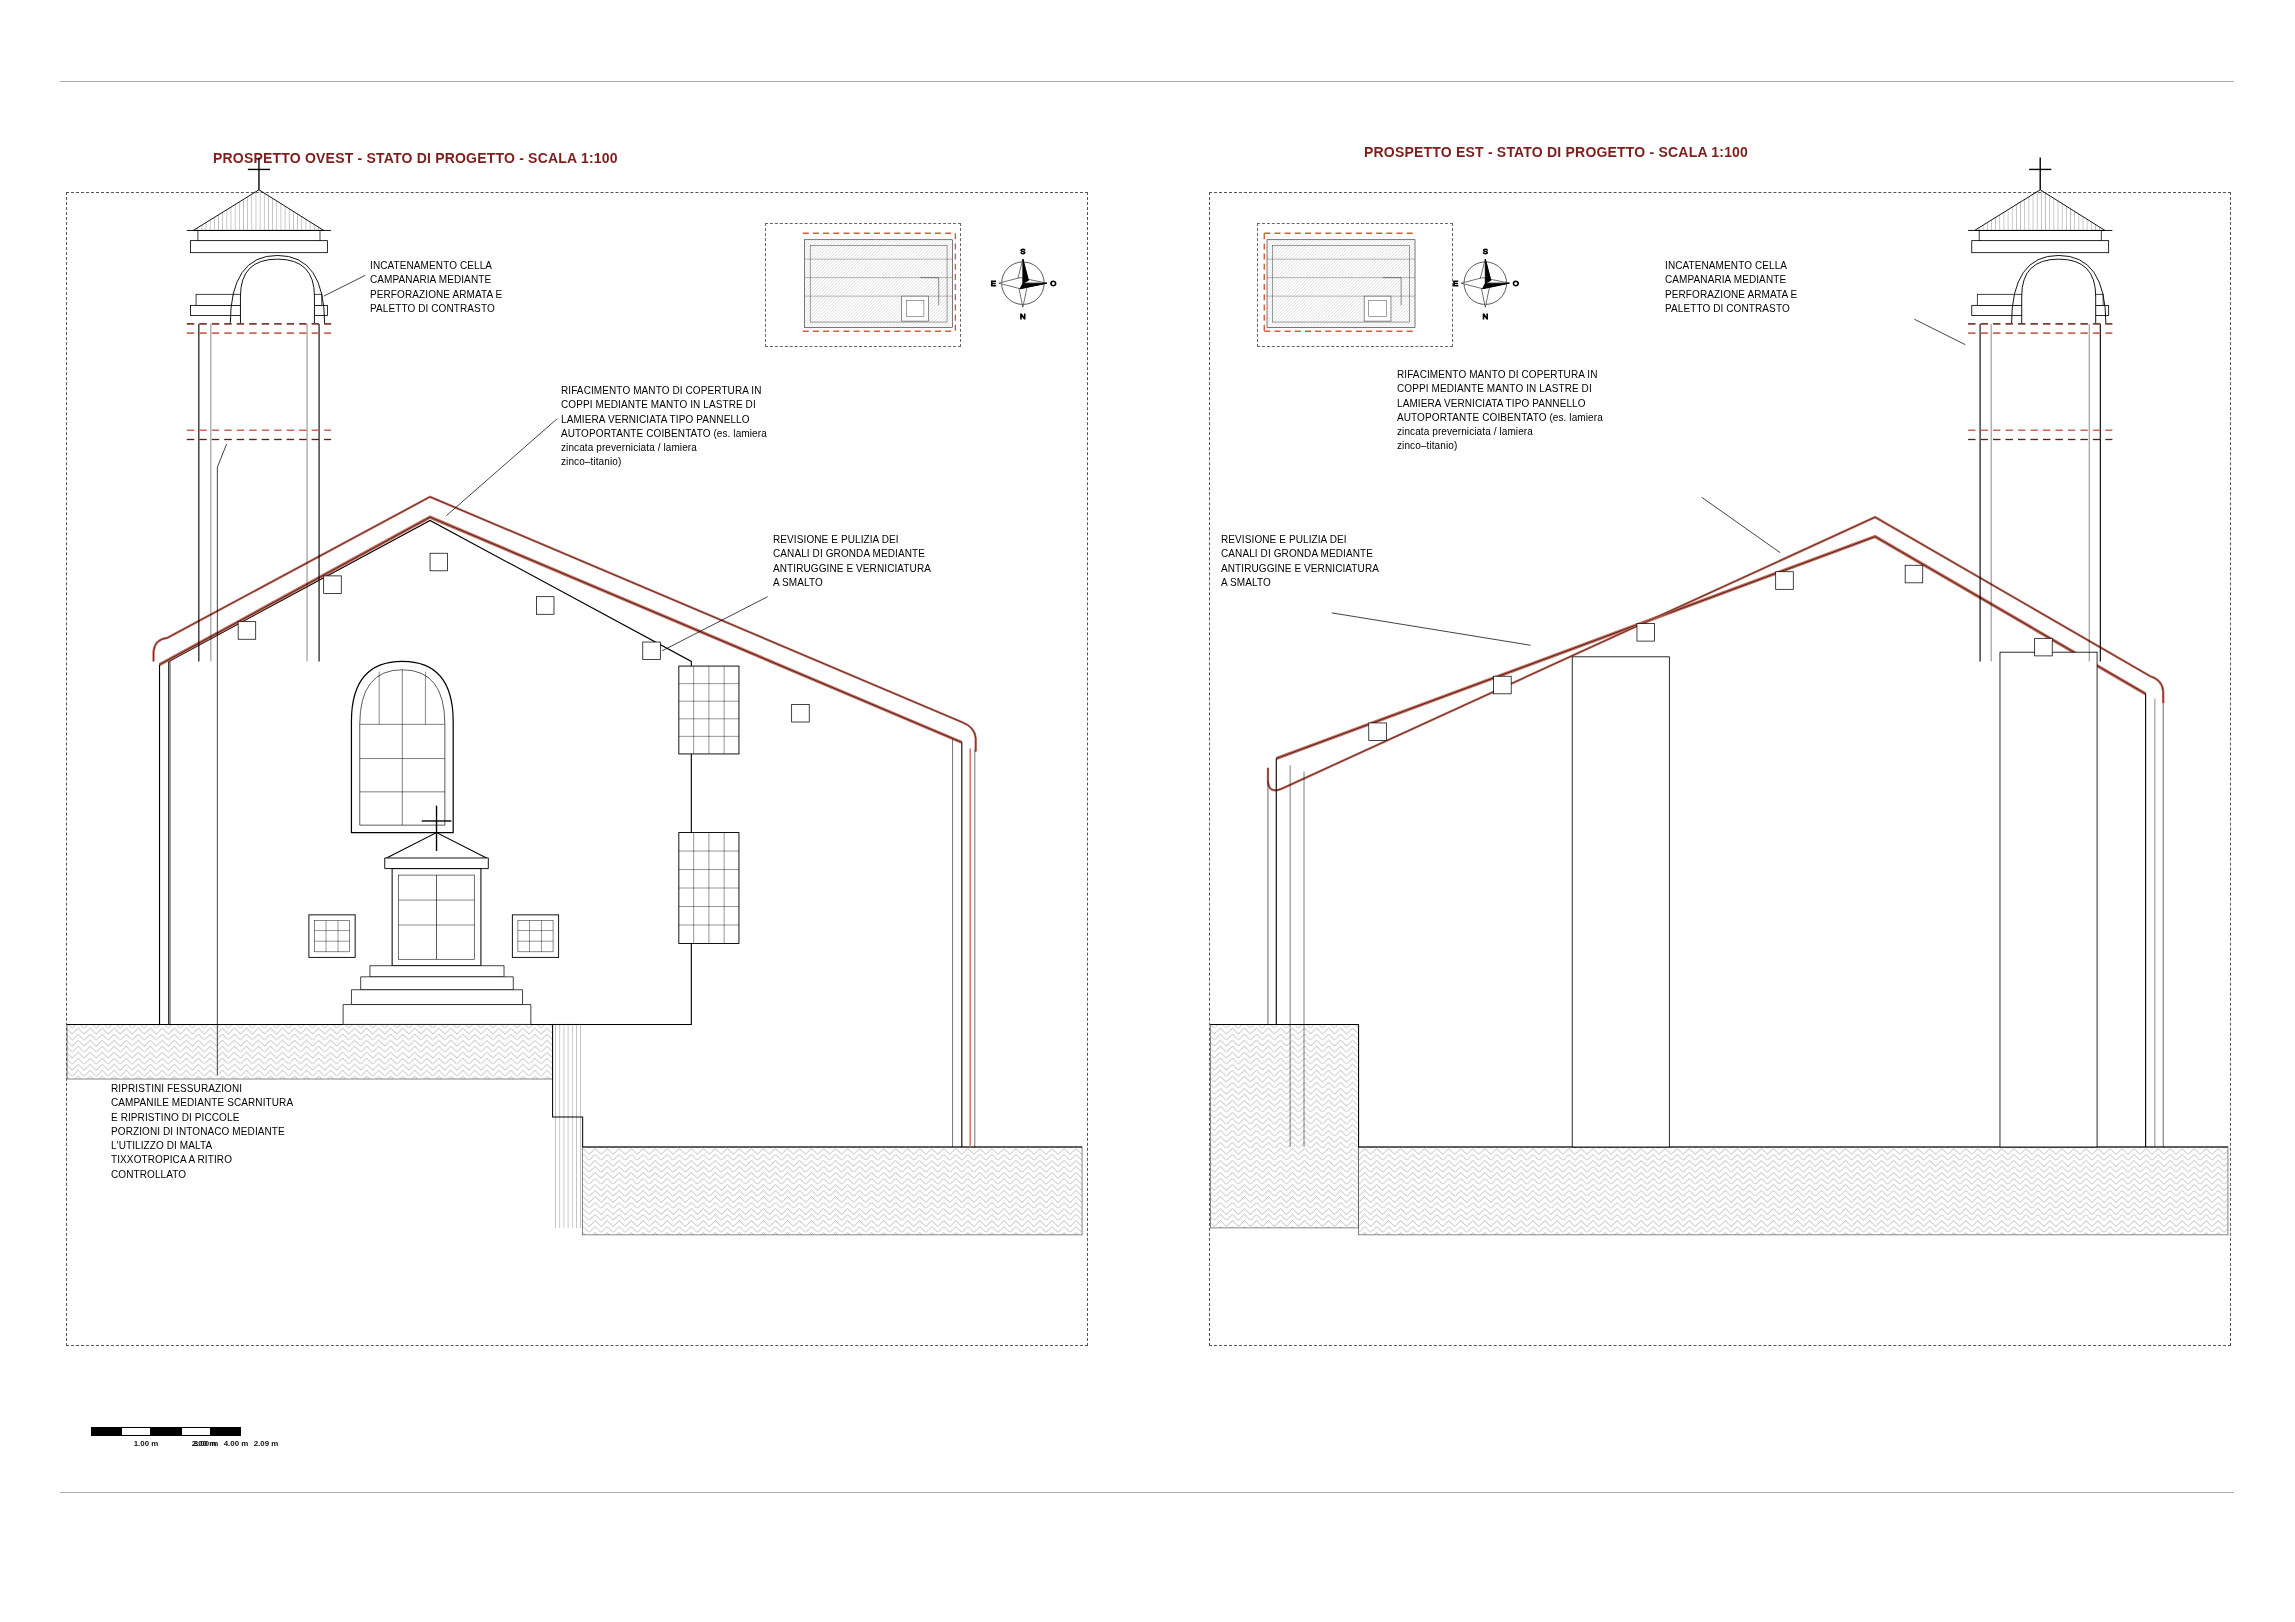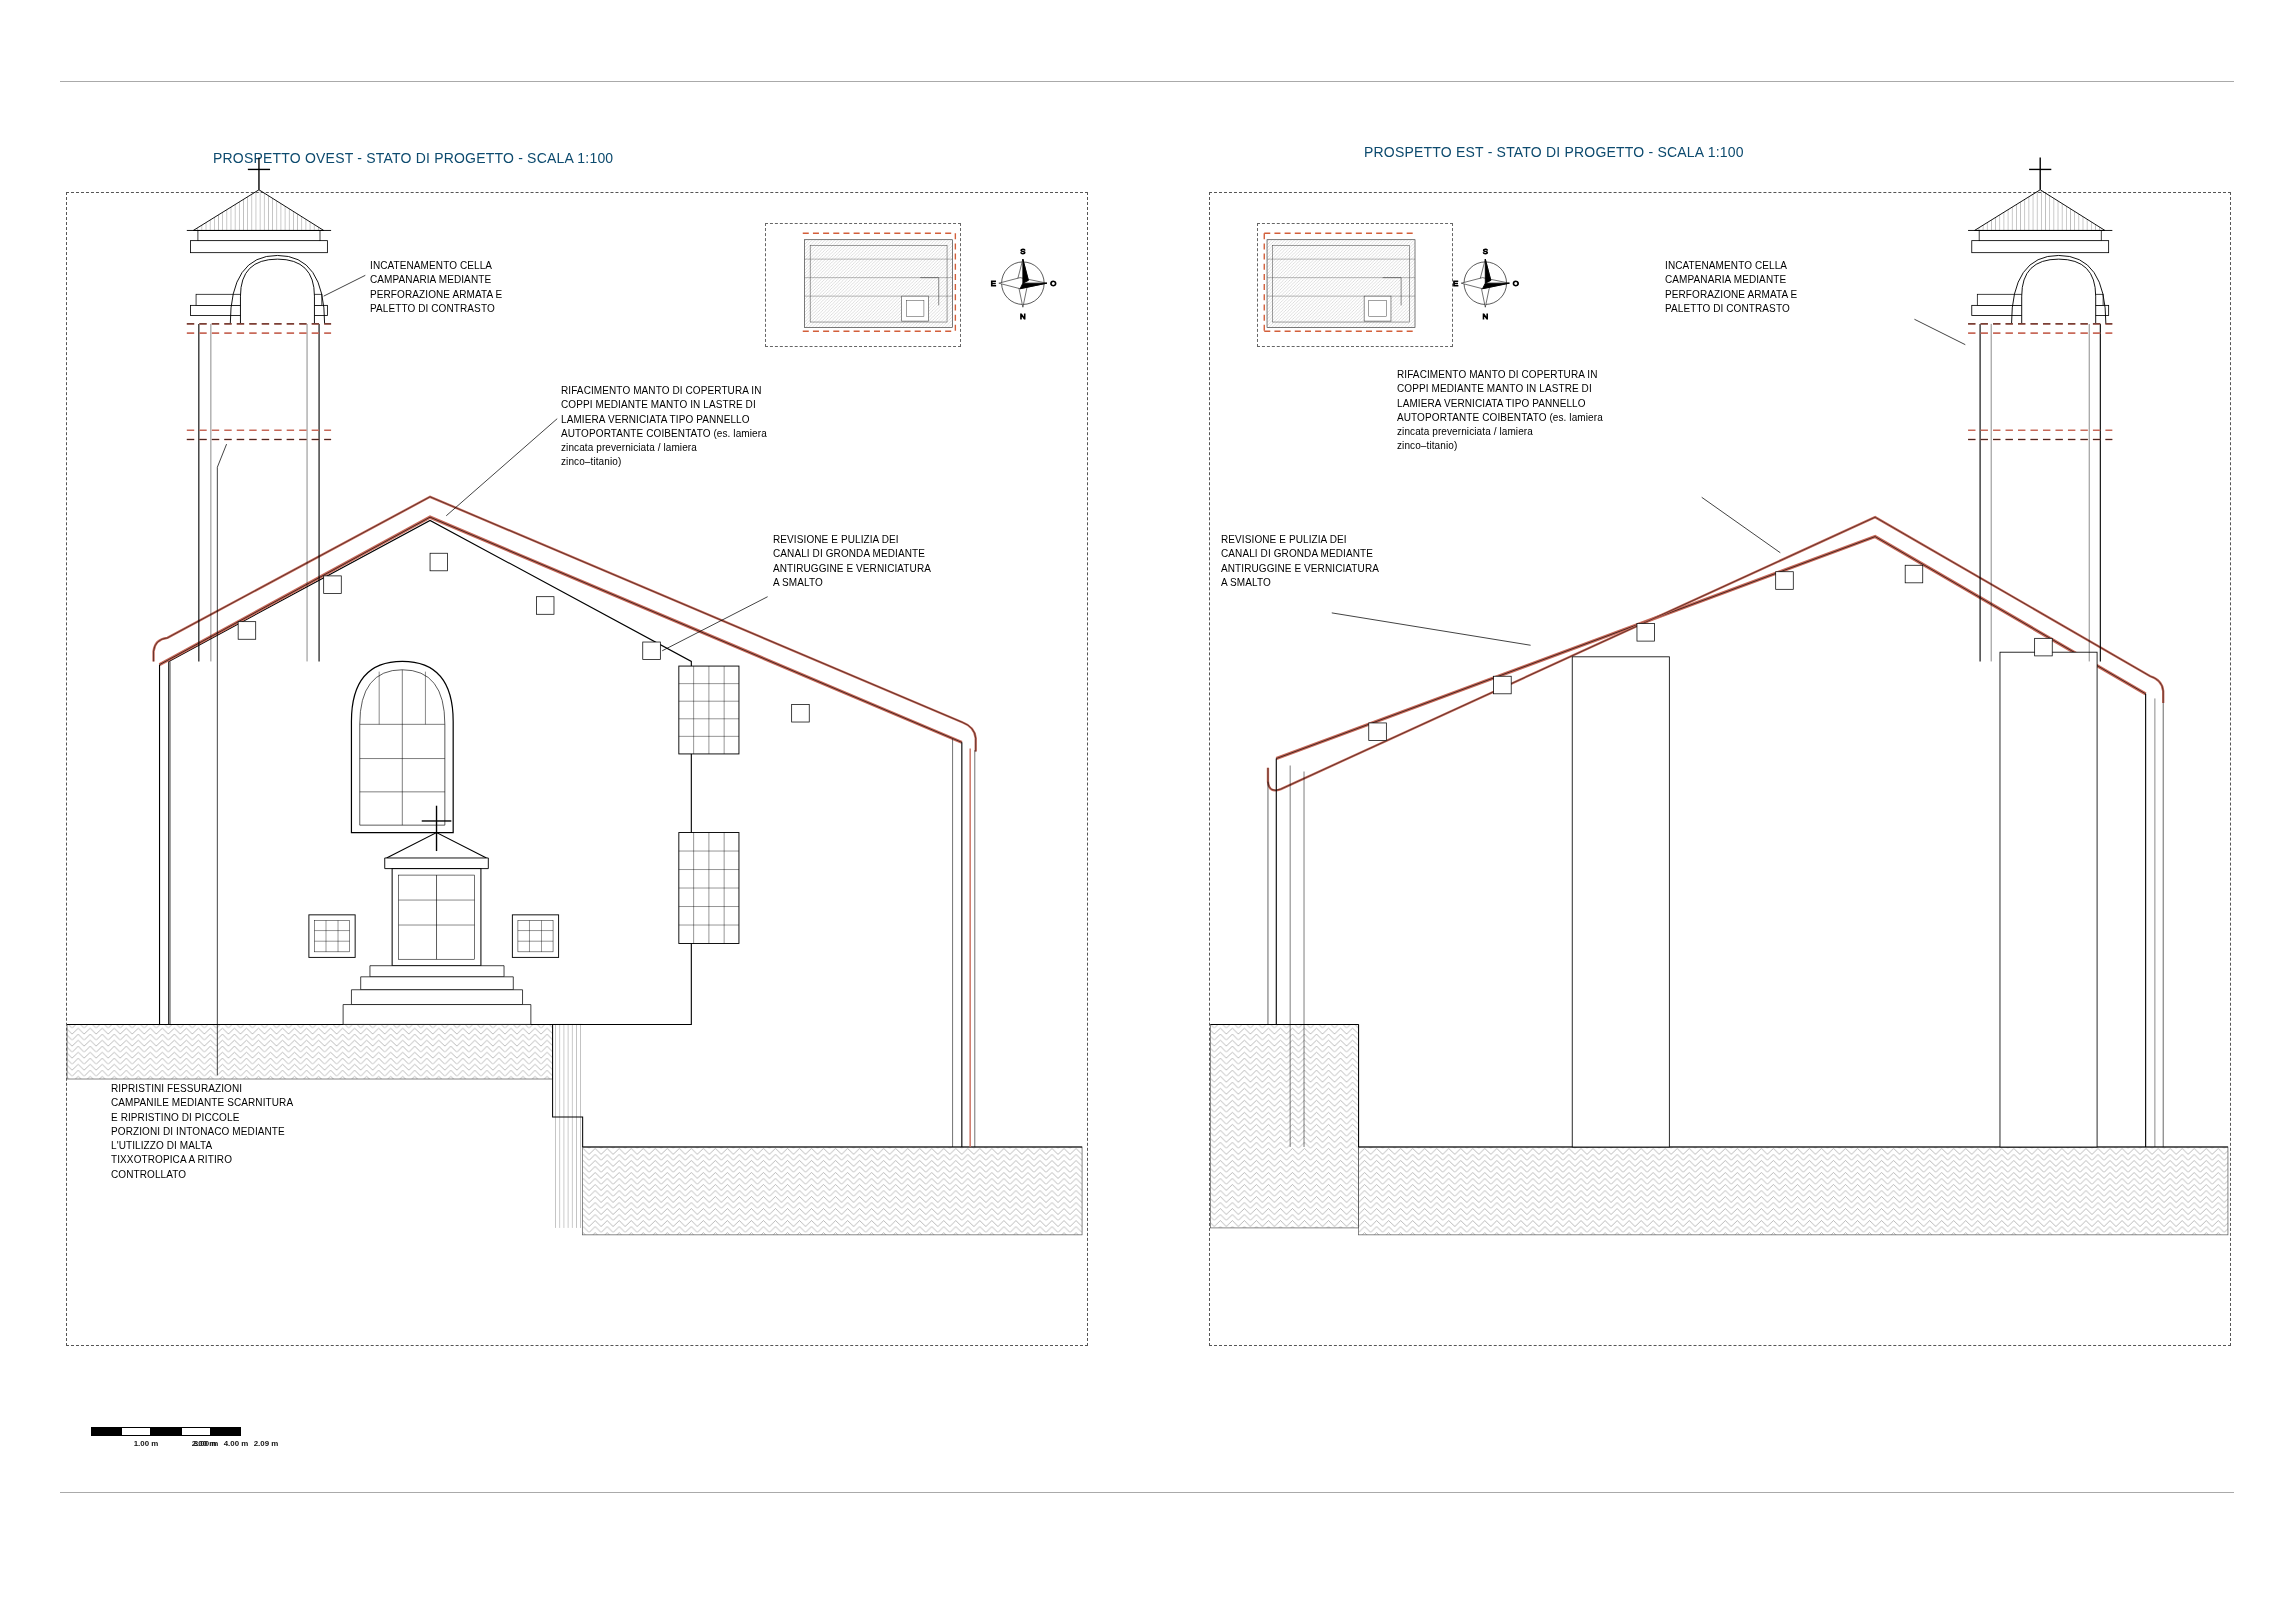--- a/index.html
+++ b/index.html
@@ -36,24 +36,24 @@
   .panel {
     position: absolute;
     border: 0.5px dashed #555;
   }
   .panel-west { left: 66px; top: 192px; width: 1020px; height: 1152px; }
   .panel-east { left: 1209px; top: 192px; width: 1020px; height: 1152px; }
 
   .panel-title {
     position: absolute;
     font-size: 14px;
-    font-weight: normal;
+    font-weight: bold;
     letter-spacing: 0.2px;
     white-space: nowrap;
-    color: #0c4a6e;
+    color: #7f1d1d;
   }
   .title-west { left: 213px; top: 150px; }
   .title-east { left: 1364px; top: 144px; }
 
   .note {
     position: absolute;
     font-size: 10px;
     line-height: 14.3px;
     color: #000;
     white-space: pre-line;

